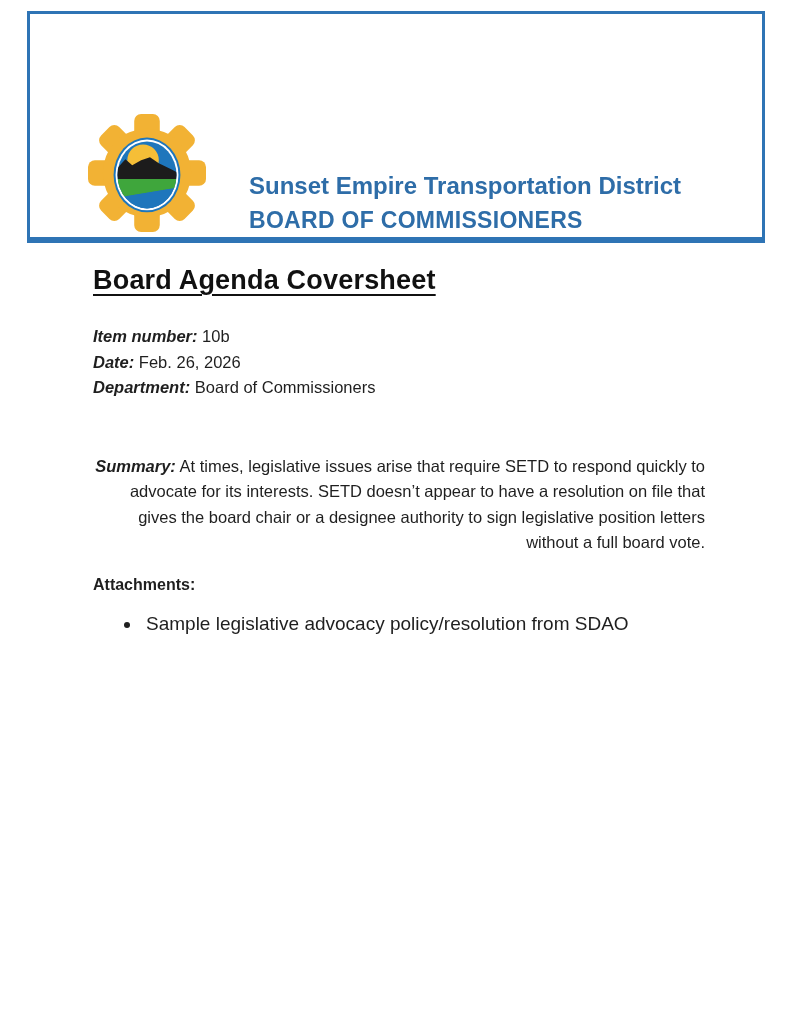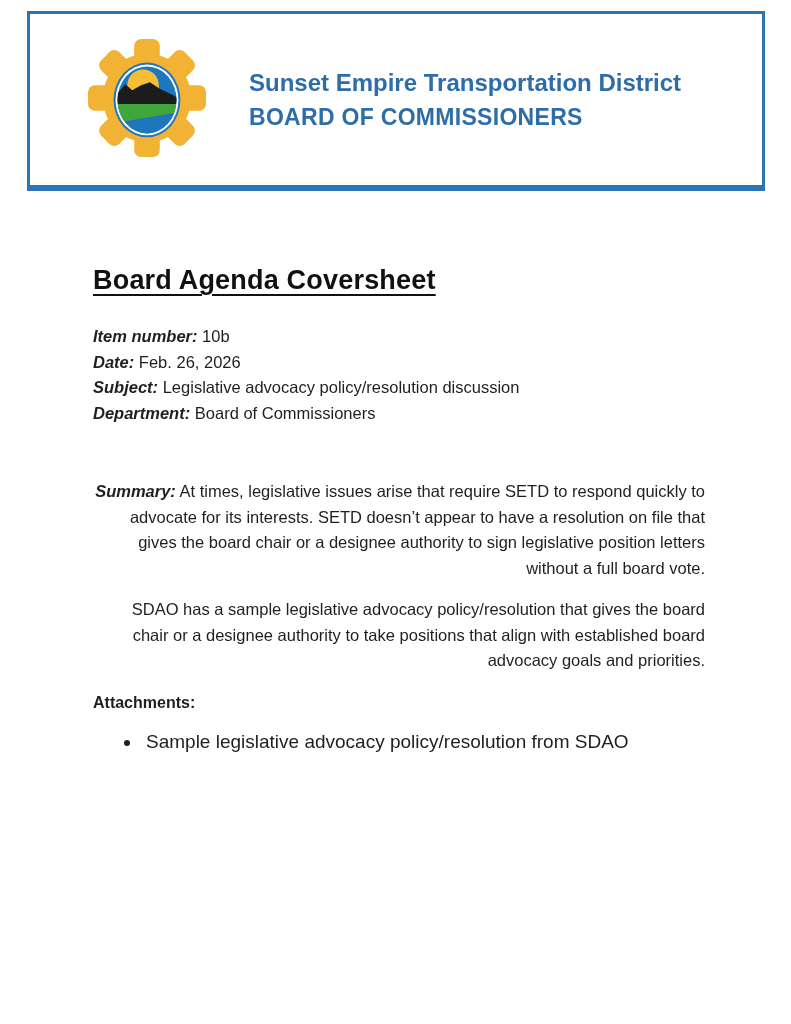--- a/index.html
+++ b/index.html
@@ -9,27 +9,27 @@
     font-family: "Liberation Sans", sans-serif;
     color: #1f1f1f;
     position: relative;
     overflow: hidden;
   }
 
   
   .header-box {
     position: absolute;
     left: 27px; top: 11px;
-    width: 738px; height: 180px;
+    width: 738px; height: 232px;
     box-sizing: border-box;
     border: 3px solid #2E74B5;
     border-bottom-width: 6px;
     background: #ffffff;
     display: flex;
-    align-items: center;
+    align-items: flex-end;
   }
   .logo-wrap { margin-left: 58px; flex: 0 0 auto; }
   .header-text { margin-left: 43px; }
   .org-name {
     font-size: 24px; font-weight: bold;
     color: #2E6DA8; line-height: 34px;
     white-space: nowrap;
   }
   .org-subtitle {
     font-size: 23px; font-weight: bold;
@@ -123,35 +123,30 @@
   <div class="meta">
     <div class="meta-row">
       <span class="bold">Item number:</span>
       <span>10b</span>
     </div>
     <div class="meta-row">
       <span class="bold">Date:</span>
       <span>Feb. 26, 2026</span>
     </div>
     <div class="meta-row">
-      <span class="bold">Subject:</span>
-      <span>Legislative advocacy policy/resolution discussion</span>
-    </div>
-    <div class="meta-row">
       <span class="bold">Department:</span>
       <span>Board of Commissioners</span>
     </div>
   </div>
 
   <p class="para">
     <span class="bold">Summary:</span>
     <span>At times, legislative issues arise that require SETD to respond quickly to advocate for its interests. SETD doesn’t appear to have a resolution on file that gives the board chair or a designee authority to sign legislative position letters without a full board vote.</span>
   </p>
 
-  <p class="para">SDAO has a sample legislative advocacy policy/resolution that gives the board chair or a designee authority to take positions that align with established board advocacy goals and priorities.</p>
 
   <p class="attach-label">Attachments:</p>
 
   <ul class="attach-list">
     <li>Sample legislative advocacy policy/resolution from SDAO</li>
   </ul>
 
 </div>
 
 </body></html>

